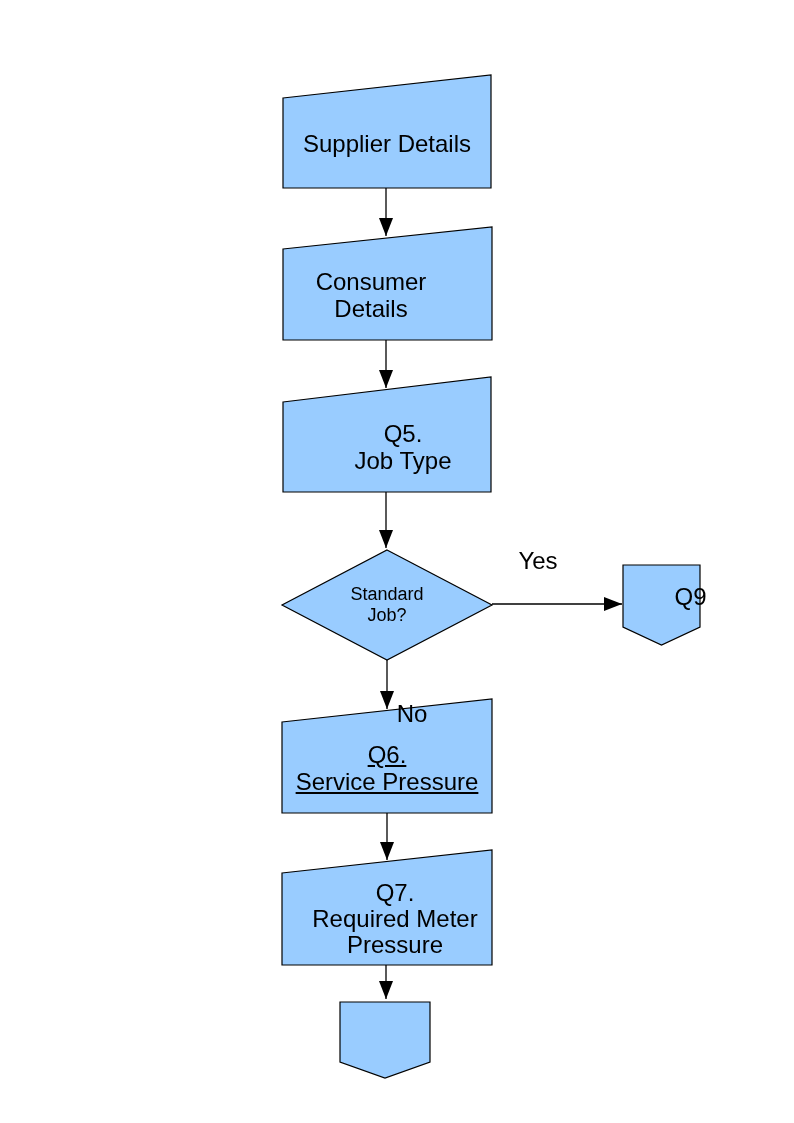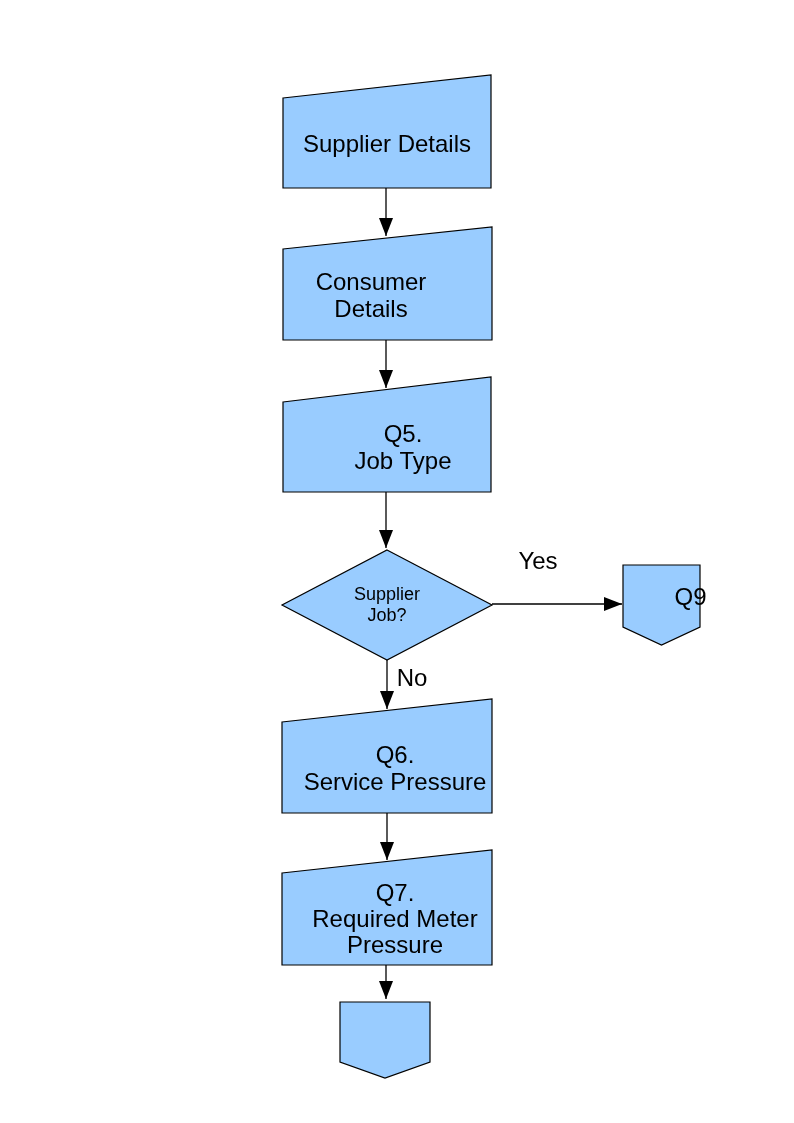--- a/index.html
+++ b/index.html
@@ -51,25 +51,25 @@
   }
   .lbl.small {
     font-size: 18px;
     line-height: 21px;
   }
   .lbl.supplier { left: 283px; top: 98px;  width: 208px; height: 90px; }
   .lbl.consumer { left: 283px; top: 249px; width: 176px; height: 91px; }
   .lbl.q5       { left: 283px; top: 402px; width: 240px; height: 90px; }
   .lbl.decision { left: 287px; top: 560px; width: 200px; height: 90px; }
   .lbl.q9       { left: 652px; top: 565px; width: 77px;  height: 62px; }
-  .lbl.q6       { left: 290px; top: 722px; width: 210px; height: 91px; }
+  .lbl.q6       { left: 282px; top: 722px; width: 210px; height: 91px; text-decoration: underline; }
   .lbl.q7       { left: 282px; top: 873px; width: 226px; height: 92px; line-height: 26px; }
   .lbl.q8       { left: 340px; top: 1002px; width: 90px; height: 60px; }
   .lbl.yes      { left: 498px; top: 545px; width: 80px;  height: 30px; }
-  .lbl.no       { left: 372px; top: 662px; width: 80px;  height: 30px; }
+  .lbl.no       { left: 372px; top: 698px; width: 80px;  height: 30px; }
 </style>
 </head>
 <body>
 
 <div class="page">
 
   <svg class="canvas" viewBox="0 0 794 1123" xmlns="http://www.w3.org/2000/svg">
     <defs>
       <marker id="arrowhead" markerUnits="userSpaceOnUse" markerWidth="18" markerHeight="14" refX="18" refY="7" orient="auto">
         <path class="arrowhead-fill" d="M0,0 L18,7 L0,14 Z"></path>
@@ -91,21 +91,21 @@
     <polygon points="623,565 700,565 700,627 661.5,645 623,627" fill="#99CCFF"></polygon>
     <polygon points="282,722 492,699 492,813 282,813" fill="#99CCFF"></polygon>
     <polygon points="282,873 492,850 492,965 282,965" fill="#99CCFF"></polygon>
     <polygon points="340,1002 430,1002 430,1062 385,1078 340,1062" fill="#99CCFF"></polygon>
   </svg>
 
   <div class="lbl supplier">Supplier Details</div>
   <div class="lbl consumer">Consumer Details</div>
   <div class="lbl q5">Q5.
 Job Type</div>
-  <div class="lbl decision small">Supplier
+  <div class="lbl decision small">Standard
 Job?</div>
   <div class="lbl q9">Q9</div>
   <div class="lbl q6">Q6.
 Service Pressure</div>
   <div class="lbl q7">Q7.
 Required Meter
 Pressure</div>
 
   <div class="lbl yes">Yes</div>
   <div class="lbl no">No</div>

